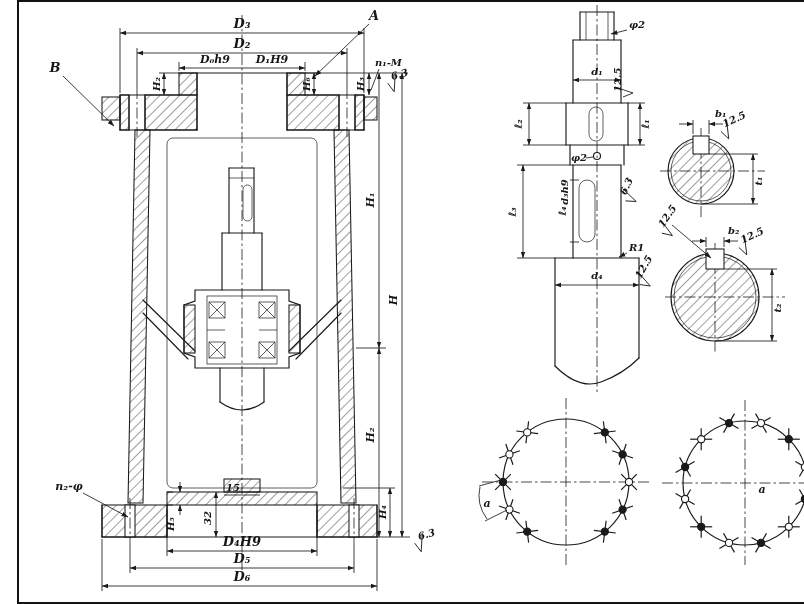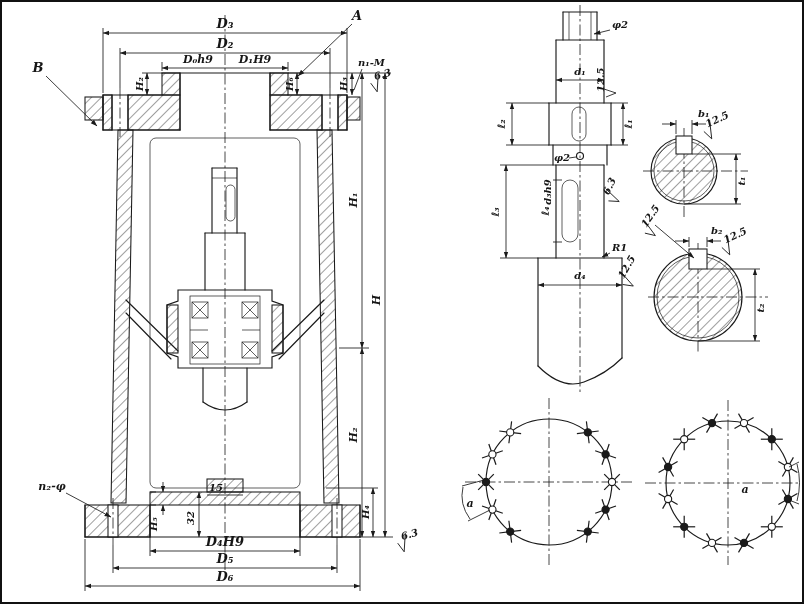--- a/index.html
+++ b/index.html
@@ -1,16 +1,16 @@
 <!DOCTYPE html>
 <html><head>
 <meta charset="utf-8">
 <style>
   html,body{margin:0;padding:0;background:#fff;}
-  .page{width:696px;height:604px;position:relative;background:#fff;}
+  .page{width:696px;height:604px;position:relative;background:#fff;margin-left:17px;}
   svg text{font-family:"DejaVu Serif","DejaVu Sans",serif;font-style:italic;font-weight:bold;fill:#161616;}
   .lbl{font-size:13px;}
   .lbl-sm{font-size:11px;}
   .lbl-xs{font-size:10px;}
   .obj{stroke:#1a1a1a;stroke-width:1.15;fill:none;stroke-linecap:round;}
   .thin{stroke:#1a1a1a;stroke-width:.7;fill:none;}
   .dim{stroke:#1a1a1a;stroke-width:.85;fill:none;}
   .cl{stroke:#1a1a1a;stroke-width:.8;fill:none;stroke-dasharray:11 3 2.5 3;}
   .hatchA{fill:url(#h1);stroke:#1a1a1a;stroke-width:1.05;}
   .whitefill{fill:#fff;stroke:#1a1a1a;stroke-width:1.05;}

